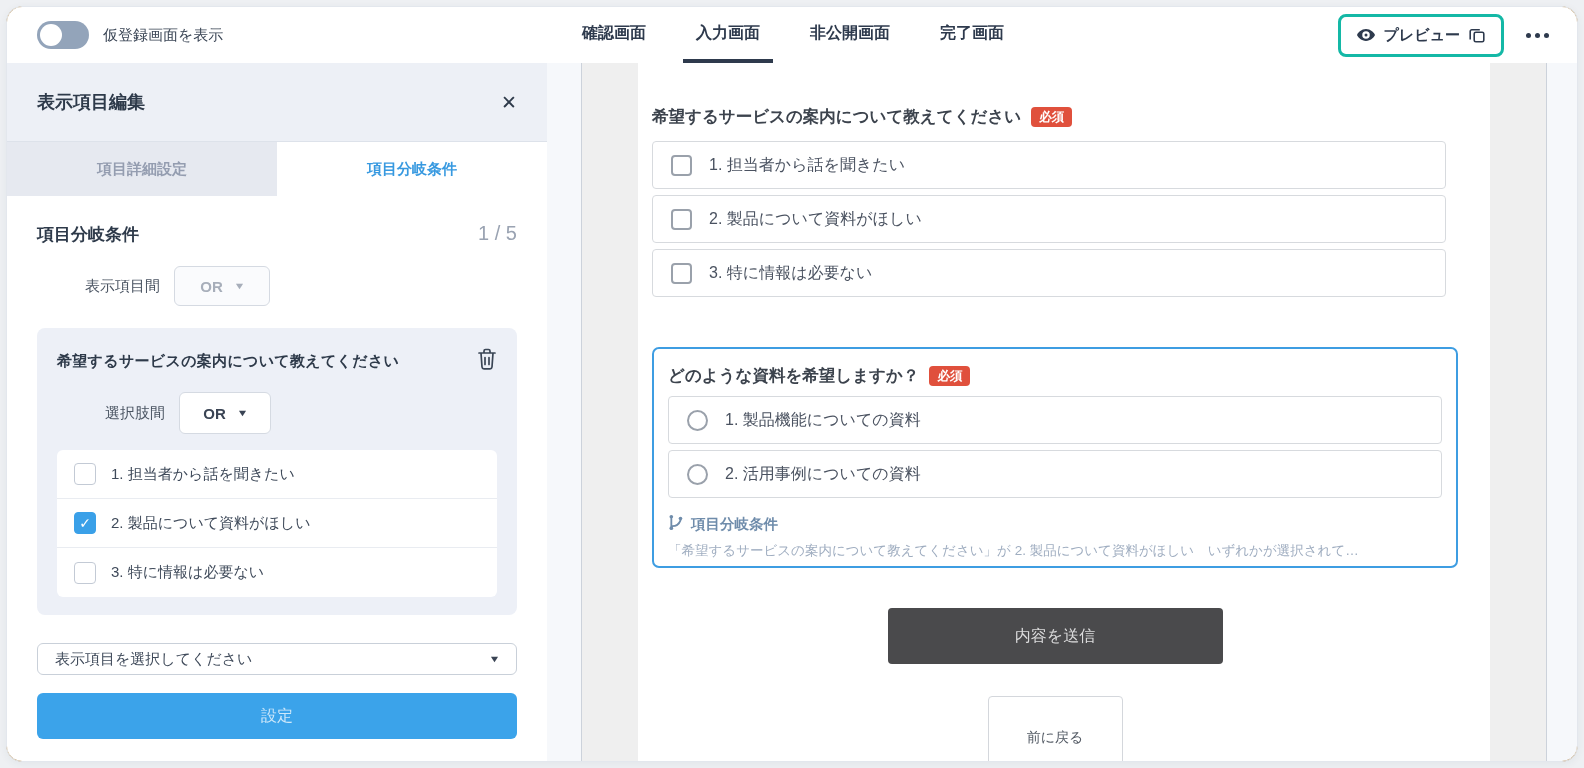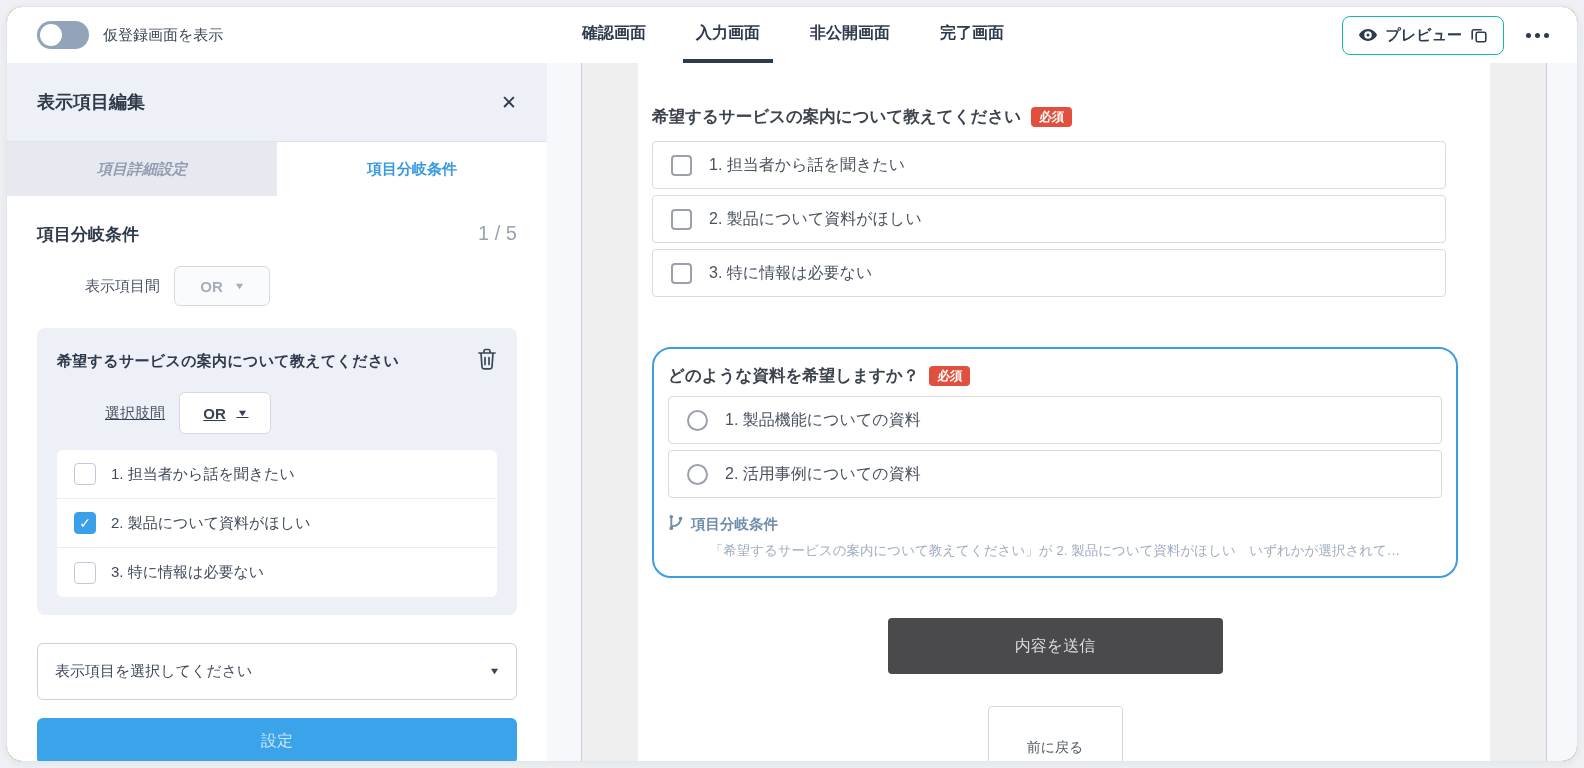--- a/index.html
+++ b/index.html
@@ -19,85 +19,85 @@
   
   .topbar { height: 56px; flex: 0 0 56px; display: flex; align-items: stretch; background: #fff; }
   .topbar-left { flex: 1 1 0; display: flex; align-items: center; gap: 14px; padding-left: 30px; }
   .topbar-right { flex: 1 1 0; display: flex; align-items: center; justify-content: flex-end; gap: 22px; padding-right: 28px; }
   .toggle { width: 52px; height: 28px; border-radius: 14px; background: #93a4ba; position: relative; cursor: pointer; flex: 0 0 auto; }
   .toggle .knob { position: absolute; left: 3px; top: 3px; width: 22px; height: 22px; border-radius: 50%; background: #fff; }
   .toggle-label { font-size: 15px; color: #3a4555; }
   .top-tabs { display: flex; align-items: stretch; }
   .top-tab { display: flex; align-items: center; padding: 0 13px; margin: 0 12px; font-size: 16px; font-weight: bold; color: #2e3a4d; border-bottom: 4px solid transparent; cursor: pointer; }
   .top-tab.active { border-bottom-color: #2e3a4d; }
-  .preview-btn { display: flex; align-items: center; gap: 9px; border: 1px solid #14b8a6; border-radius: 8px; padding: 9px 16px; background: #fff; cursor: pointer; font-size: 15px; font-weight: bold; color: #2e3a4d; }
+  .preview-btn { display: flex; align-items: center; gap: 9px; border: 3px solid #14b8a6; border-radius: 8px; padding: 9px 16px; background: #fff; cursor: pointer; font-size: 15px; font-weight: bold; color: #2e3a4d; }
   .preview-btn svg { display: block; }
   .menu-dots { display: flex; gap: 4px; cursor: pointer; }
   .menu-dots i { width: 5px; height: 5px; border-radius: 50%; background: #2e3a4d; }
 
   
-  .content { flex: 1; display: flex; align-items: stretch; overflow: hidden; text-align: center; }
+  .content { flex: 1; display: flex; align-items: stretch; overflow: hidden; }
 
   
   .sidebar { width: 540px; flex: 0 0 540px; background: #fff; display: flex; flex-direction: column; overflow: hidden; }
   .s-header { background: #edf0f6; border-bottom: 1px solid #dde2ea; padding: 27px 30px; display: flex; align-items: center; justify-content: space-between; }
   .s-title { font-size: 18px; font-weight: bold; color: #2e3a4a; }
   .s-close { font-size: 19px; font-weight: bold; color: #2e3a4a; cursor: pointer; line-height: 1; }
   .s-tabs { display: flex; }
   .s-tab { width: 50%; height: 54px; display: flex; align-items: center; justify-content: center; font-size: 15px; font-weight: bold; cursor: pointer; }
-  .s-tab.inactive { background: #e6e9f0; color: #949db0; font-style: italic; }
+  .s-tab.inactive { background: #e6e9f0; color: #949db0; }
   .s-tab.active { background: #fff; color: #3799e0; }
   .s-body { flex: 1; padding: 26px 30px 16px 30px; overflow: hidden; }
   .s-headrow { display: flex; align-items: baseline; justify-content: space-between; }
   .s-heading { font-size: 17px; font-weight: bold; color: #2e3a4a; }
   .s-pager { font-size: 20px; color: #9aa3b2; }
   .cond-row { margin-top: 20px; display: flex; align-items: center; gap: 14px; margin-left: 48px; }
   .cond-label { font-size: 15px; color: #4a5462; }
   .dropdown { display: flex; align-items: center; justify-content: center; gap: 12px; border: 1px solid #d5dae2; border-radius: 6px; cursor: pointer; }
   .dropdown.gray { width: 96px; height: 40px; background: #fafbfd; color: #a7aeba; }
   .dropdown.white { width: 92px; height: 42px; background: #fff; color: #3a4454; }
   .dropdown .val { font-size: 15px; font-weight: bold; }
   .caret { font-size: 9px; line-height: 1; transform: scaleX(1.35); }
   .dropdown.gray .caret { color: #a7aeba; }
   .dropdown.white .caret { color: #3a4454; }
 
   .s-card { margin-top: 22px; background: #edf0f7; border-radius: 8px; padding: 20px 20px 18px 20px; }
   .s-card-titlerow { display: flex; align-items: center; justify-content: space-between; gap: 14px; }
   .s-card-title { font-size: 15px; font-weight: bold; color: #2e3a4a; letter-spacing: .3px; }
   .trash { cursor: pointer; flex: 0 0 auto; }
-  .s-card .cond-row { margin-top: 18px; text-decoration: underline; }
+  .s-card .cond-row { margin-top: 18px; }
   .s-list { margin-top: 16px; background: #fff; border-radius: 6px; overflow: hidden; }
   .s-list-item { height: 49px; display: flex; align-items: center; gap: 15px; padding: 0 17px; border-bottom: 1px solid #e9ecf1; cursor: pointer; }
   .s-list-item:last-child { border-bottom: none; }
   .cbx { width: 22px; height: 22px; border-radius: 4px; border: 1px solid #c3cad5; background: #fff; flex: 0 0 auto; display: flex; align-items: center; justify-content: center; }
   .cbx.checked { background: #3aa0e8; border-color: #3aa0e8; color: #fff; font-size: 14px; font-weight: bold; }
   .s-list-label { font-size: 15px; color: #3f4a5a; }
 
-  .s-select { margin-top: 28px; height: 57px; border: 1px solid #c9d0d9; border-radius: 6px; background: #fff; display: flex; align-items: center; justify-content: space-between; padding: 0 17px; cursor: pointer; }
+  .s-select { margin-top: 28px; height: 32px; border: 1px solid #c9d0d9; border-radius: 6px; background: #fff; display: flex; align-items: center; justify-content: space-between; padding: 0 17px; cursor: pointer; }
   .s-select .ph { font-size: 15px; color: #3f4a5a; }
   .s-select .caret { color: #3a4454; }
   .s-setbtn { margin-top: 18px; height: 46px; border-radius: 6px; background: #3ba3ea; display: flex; align-items: center; justify-content: center; font-size: 16px; color: rgba(255,255,255,.75); cursor: pointer; }
 
   
   .gutter-l { width: 34px; flex: 0 0 34px; background: #f6f8fb; }
   .gutter-r { width: 30px; flex: 0 0 30px; background: #f6f8fb; }
   .canvas { flex: 1; background: #efefef; border-left: 1px solid #ccd2db; border-right: 1px solid #ccd2db; display: flex; justify-content: center; overflow: hidden; }
   .page { width: 852px; background: #fff; padding: 43px 32px 0 14px; }
 
   .q-titlerow { display: flex; align-items: center; gap: 10px; }
   .q-title { font-size: 16.5px; font-weight: bold; color: #3c434d; }
   .req-badge { background: #e0503c; color: #fff; font-size: 12.5px; font-weight: bold; padding: 4px 8px; border-radius: 4px; line-height: 1; }
   .opt-row { height: 48px; border: 1px solid #d7dade; border-radius: 4px; display: flex; align-items: center; gap: 17px; padding: 0 18px; margin-top: 6px; background: #fff; cursor: pointer; }
   .opt-row.first { margin-top: 13px; }
   .q1 .opt-row { margin-right: 12px; }
   .opt-check { width: 21px; height: 21px; border: 2px solid #9aa1ab; border-radius: 4px; background: #fff; flex: 0 0 auto; }
   .opt-radio { width: 21px; height: 21px; border: 2px solid #9aa1ab; border-radius: 50%; background: #fff; flex: 0 0 auto; }
   .opt-label { font-size: 16px; color: #4a5260; }
 
-  .q2-panel { margin-top: 50px; border: 2px solid #3e9de2; border-radius: 19px; padding: 16px 14px 16px 14px; background: #fff; }
+  .q2-panel { margin-top: 50px; border: 2px solid #3e9de2; border-radius: 7px; padding: 16px 14px 6px 14px; background: #fff; }
   .q2-panel .opt-row.first { margin-top: 9px; }
   .branch-labelrow { margin-top: 16px; display: flex; align-items: center; gap: 8px; }
   .branch-label { font-size: 14.5px; font-weight: bold; color: #6f8cab; }
   .branch-cond { margin-top: 7px; font-size: 13.5px; color: #9fadc0; white-space: nowrap; overflow: hidden; }
 
   .submit-btn { margin: 40px auto 0; width: 335px; height: 56px; background: #4a4a4c; border-radius: 4px; display: flex; align-items: center; justify-content: center; font-size: 16px; color: #dcdcdd; cursor: pointer; }
   .back-btn { margin: 32px auto 0; width: 135px; height: 84px; background: #fff; border: 1px solid #d4d7dc; border-radius: 4px; display: flex; align-items: center; justify-content: center; font-size: 14px; color: #555c66; cursor: pointer; }
 </style>
 </head>
 <body>

